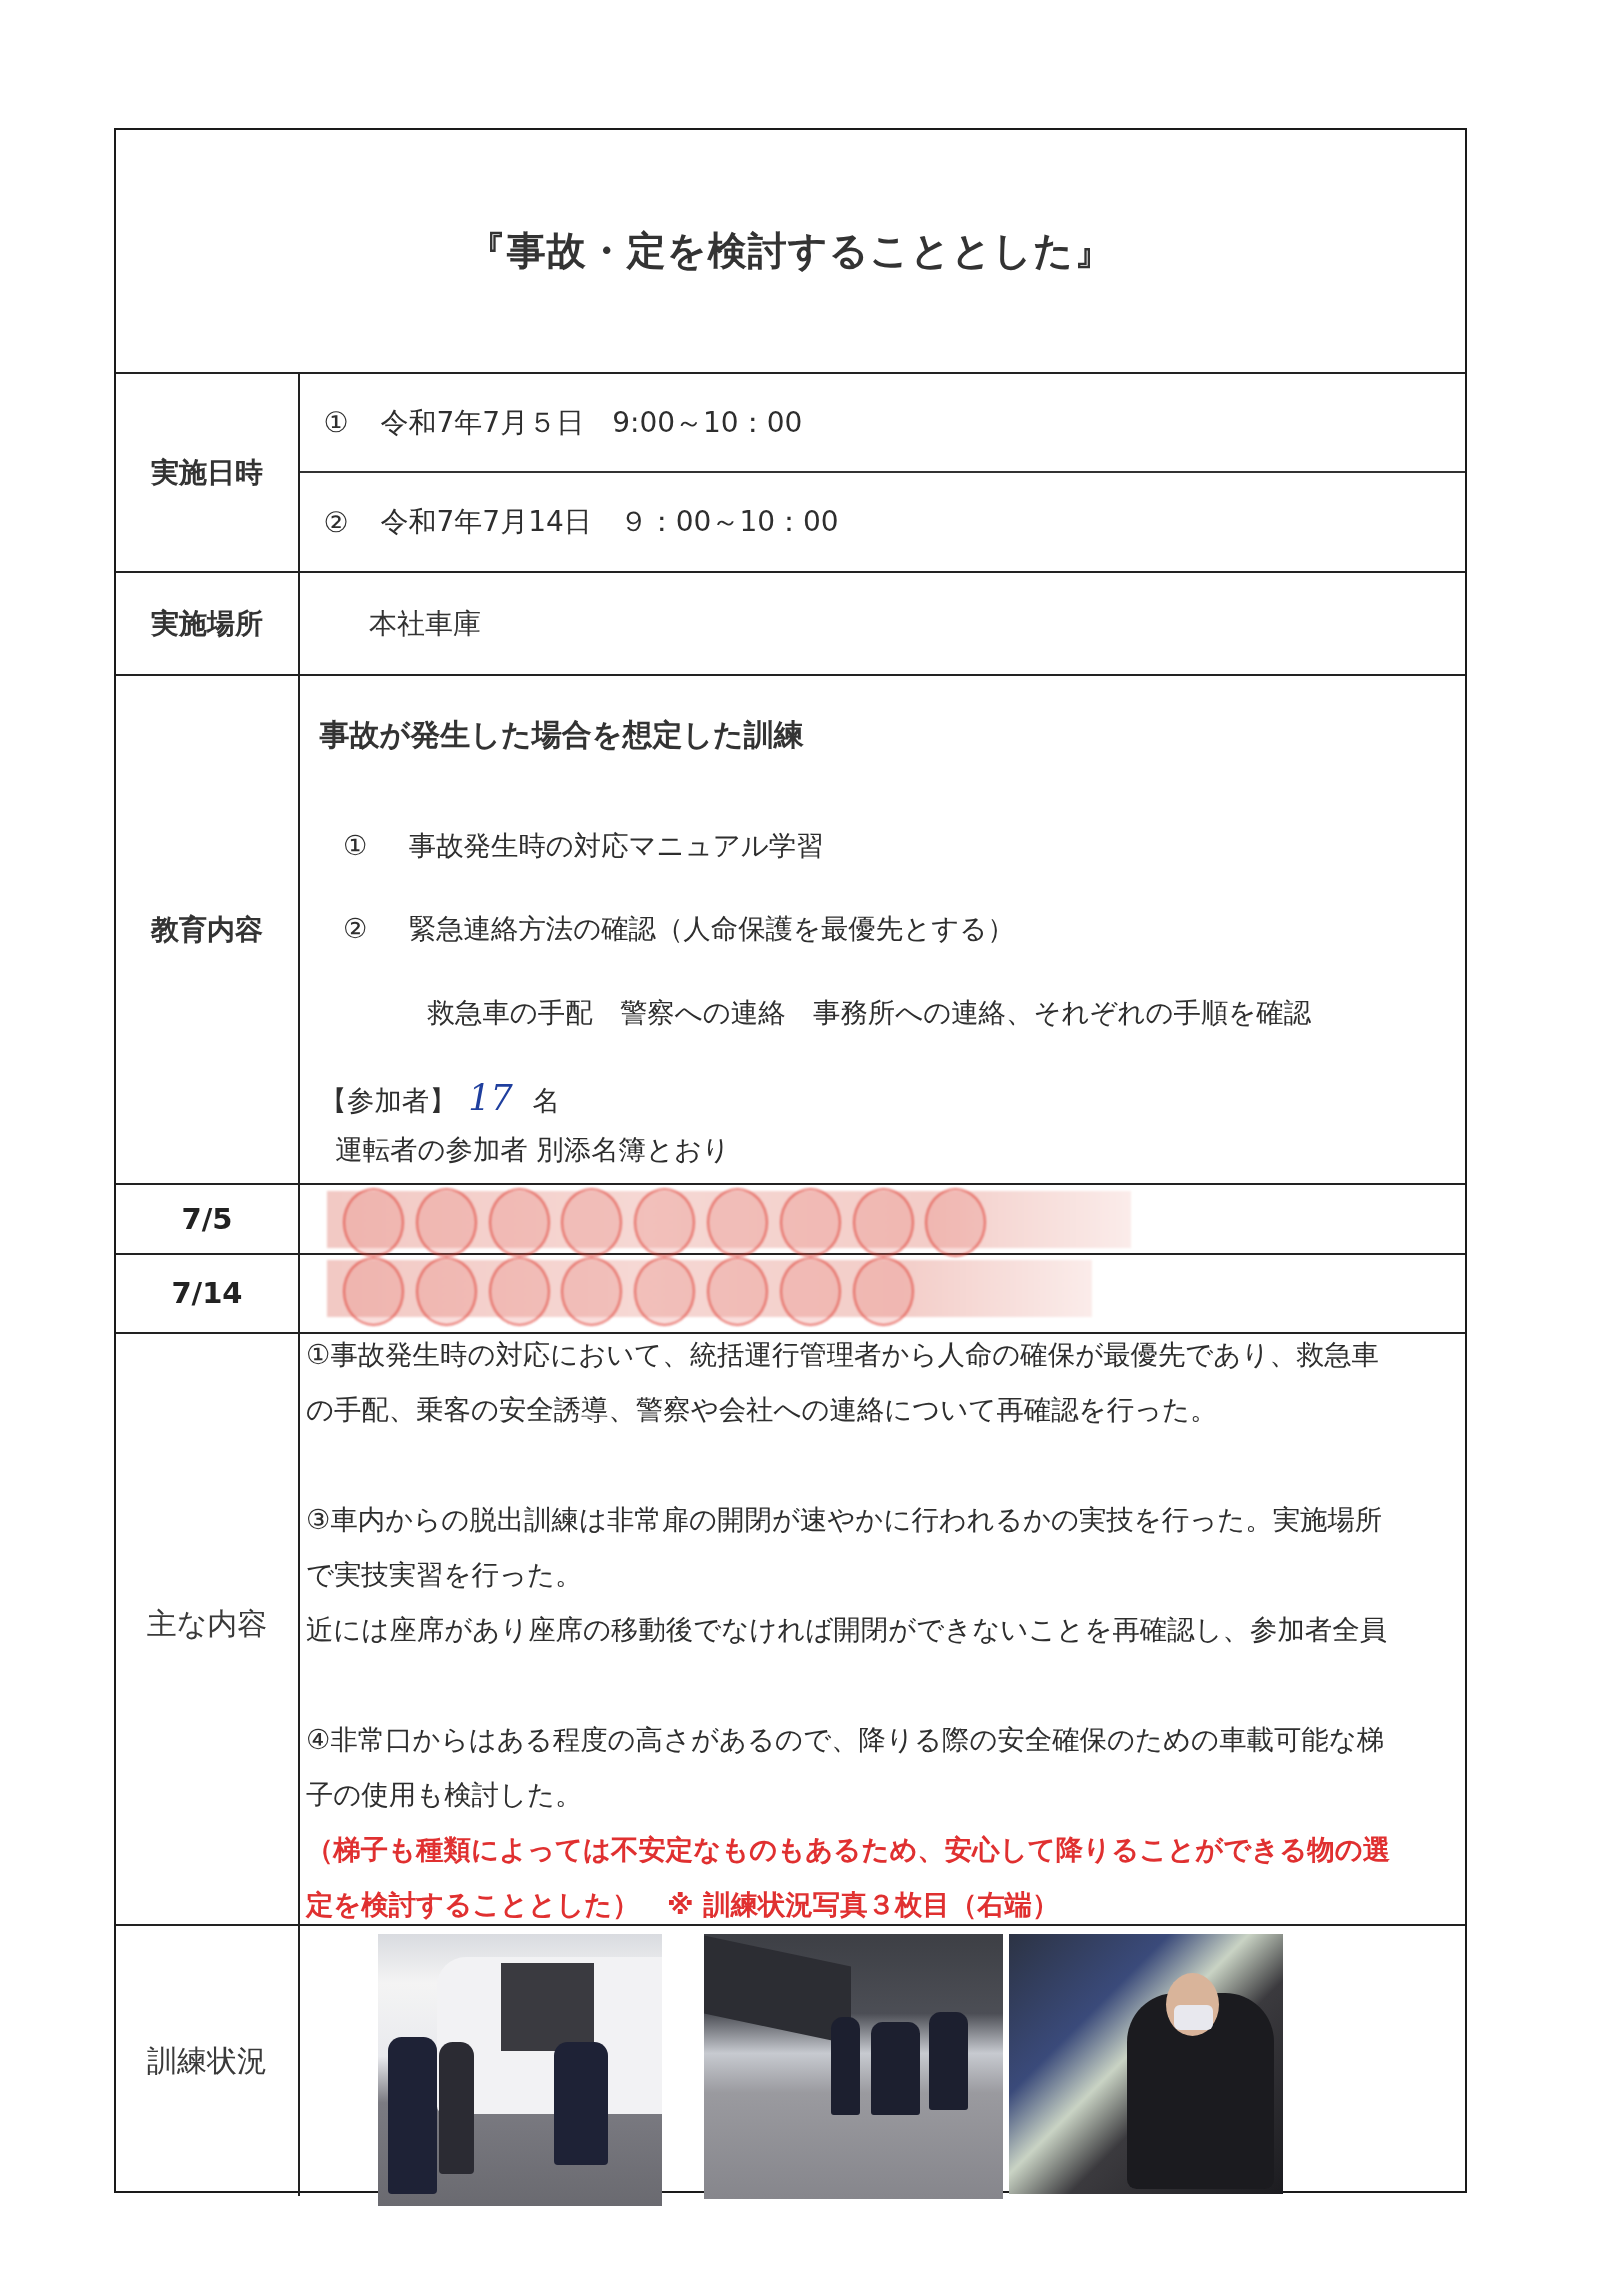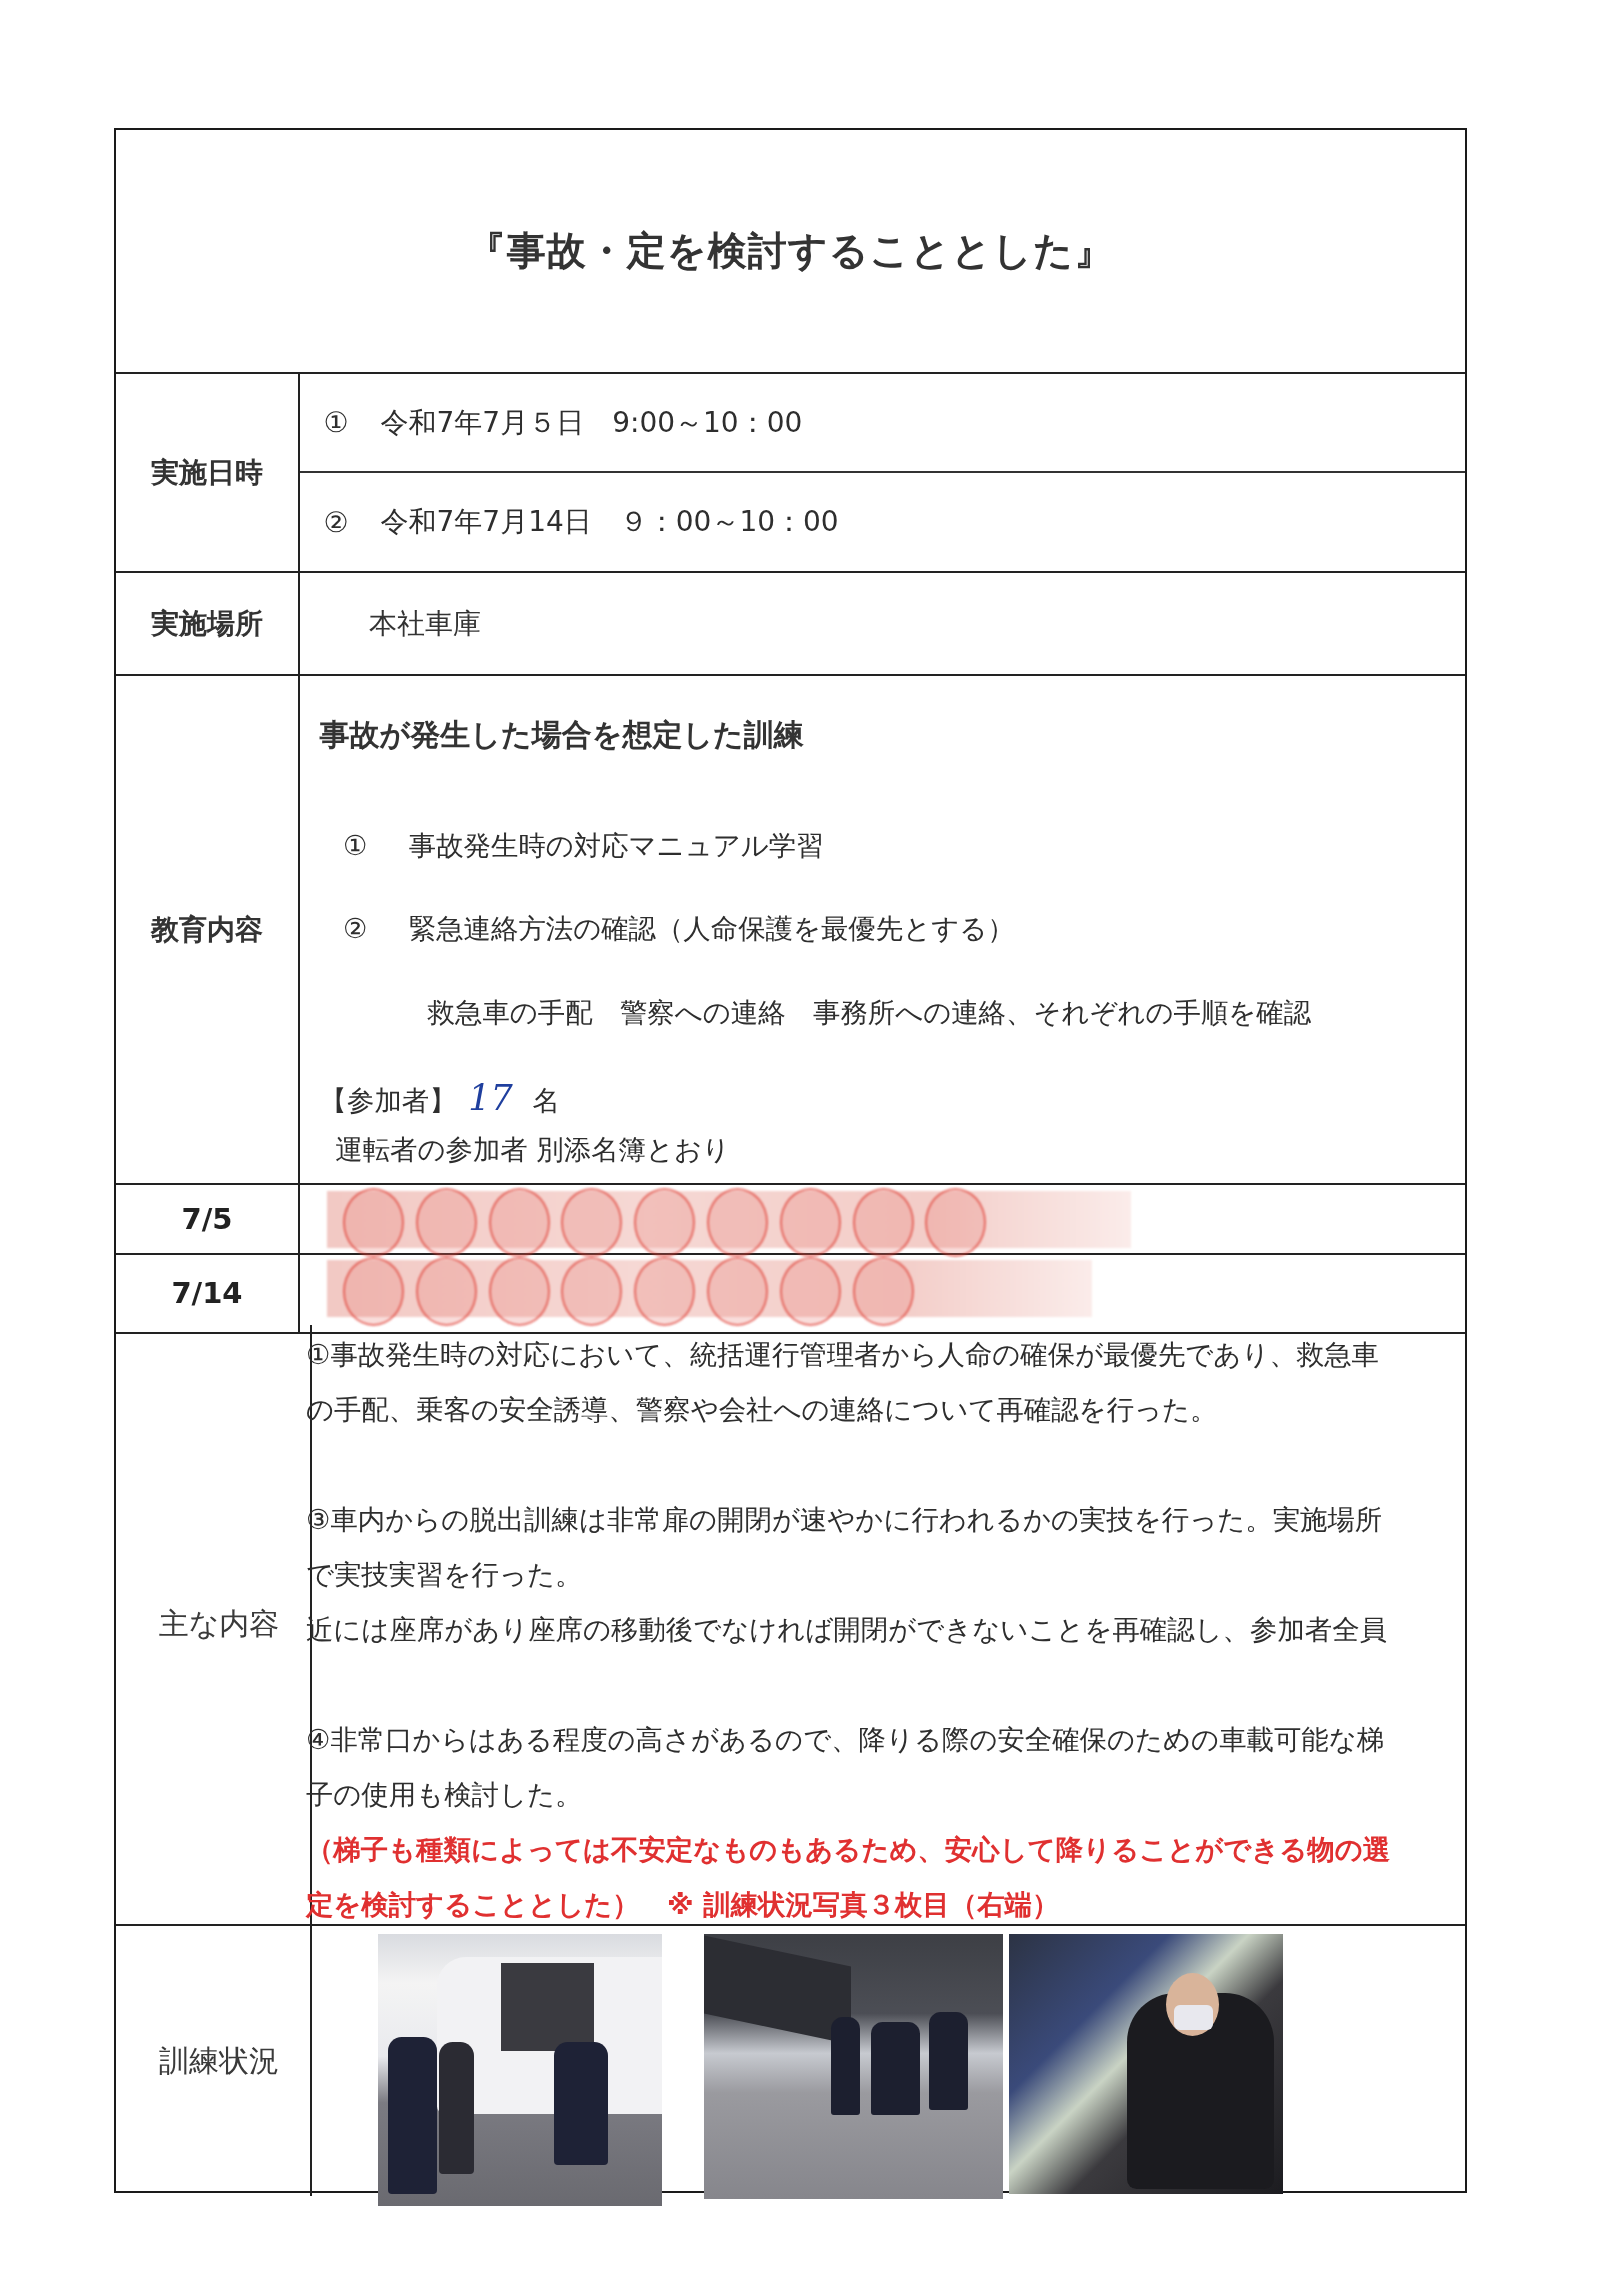--- a/index.html
+++ b/index.html
@@ -7,21 +7,21 @@
     width: 1621px; height: 2294px; position: relative; overflow: hidden;
     font-family: "DejaVu Sans", "Liberation Sans", sans-serif; color: #2a2a2a;
   }
   .sheet { position: absolute; left: 114px; top: 128px; width: 1353px; height: 2065px;
     border: 2px solid #1a1a1a; box-sizing: border-box; }
   .row { position: absolute; left: 0; right: 0; border-bottom: 2px solid #222; box-sizing: border-box; }
   .row.last { border-bottom: none; }
   .label { position: absolute; left: 0; top: 0; bottom: 0; width: 184px;
     border-right: 2px solid #222; display: flex; align-items: center; justify-content: center;
     font-size: 28px; font-weight: bold; color: #333; box-sizing: border-box; }
-  .label.light { font-weight: normal; font-size: 30px; color: #3a3a3a; margin-left: 12px; }
+  .label.light { font-weight: normal; font-size: 30px; color: #3a3a3a; }
   .cell { position: absolute; left: 184px; right: 0; top: 0; bottom: 0; }
   .title { position: absolute; inset: 0; display: flex; align-items: center; justify-content: center;
     font-size: 39px; font-weight: bold; color: #333; letter-spacing: 1px; }
   .subrow { position: absolute; left: 0; right: 0; display: flex; align-items: center;
     padding-left: 23.5px; font-size: 28px; color: #2e2e2e; box-sizing: border-box; }
   .subrow.top { top: 0; height: 99px; border-bottom: 2px solid #333; }
   .subrow.bot { top: 99px; height: 98px; }
   .circ { display: inline-block; width: 57px; }
   .loc { position: absolute; left: 69px; top: 0; bottom: 0; display: flex; align-items: center;
     font-size: 28px; color: #333; }

